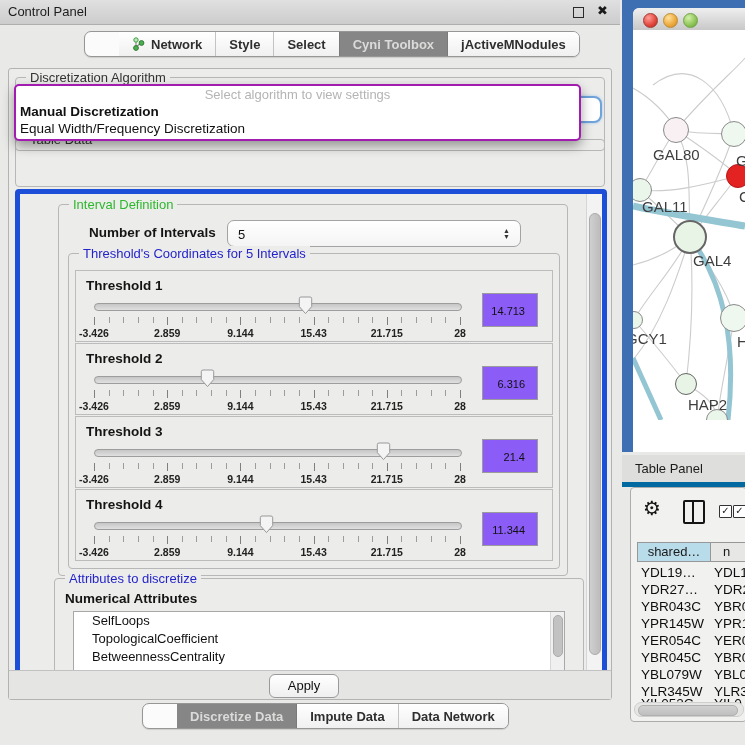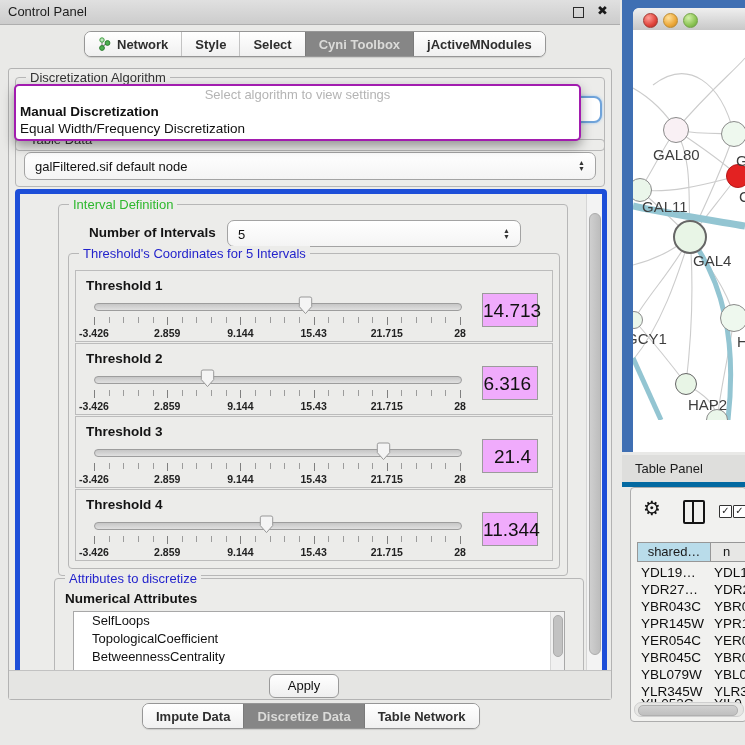--- a/index.html
+++ b/index.html
@@ -14,21 +14,21 @@
   #titlebar{left:0;top:0;width:620px;height:24px;
     background:linear-gradient(#e0e0e0,#cccccc);border-bottom:1px solid #aeaeae;}
   #titlebar .t{position:absolute;left:8px;top:4px;font-size:13px;color:#1c1c1c;}
   .float-ico{position:absolute;right:36px;top:7px;width:9px;height:9px;border:1.5px solid #2a2a2a;background:transparent;}
   .close-ico{position:absolute;right:12px;top:3px;font-size:13px;font-weight:bold;color:#1a1a1a;}
   
   .seg{display:flex;border:1px solid #969696;border-radius:7px;overflow:hidden;background:#fbfbfb;height:24px;
     box-shadow:0 1px 1px rgba(0,0,0,.12);}
   .seg .it{display:flex;align-items:center;padding:0 13px;font-size:13px;font-weight:bold;color:#2e2e2e;
     border-left:1px solid #c3c3c3;background:linear-gradient(#ffffff,#f0f0f0);white-space:nowrap;}
-  .seg .it:first-child{border-left:none;}
+  .seg .it:first-child{border-left:none;margin-left:34px;}
   .seg .it.sel{background:#868686;color:#dbdbd9;border-left-color:#7a7a7a;}
   .seg .it.sel + .it{border-left-color:#7a7a7a;}
   
   #outer{left:8px;top:68px;width:602px;height:630px;background:#ececea;border:1px solid #b3b3b3;border-radius:3px;}
   .group{position:absolute;border:1px solid #b7b7b7;border-radius:4px;}
   .gtitle{position:absolute;top:-8px;left:10px;background:#ececea;padding:0 4px;font-size:13px;color:#333;}
   .gtitle.green{color:#2eb82e;}
   .gtitle.blue{color:#2424cc;}
   .combo{position:absolute;background:linear-gradient(#ffffff,#f4f4f4);border:1px solid #a3a3a3;border-radius:7px;
     font-size:13px;color:#111;}
@@ -53,22 +53,22 @@
   .tbox{position:absolute;left:6px;width:476px;height:70px;border:1px solid #bcbcbc;background:#ececea;}
   .tbox .lbl{position:absolute;left:10px;top:7px;font-size:13.5px;font-weight:bold;color:#141414;}
   .slider{position:absolute;left:18px;top:26px;width:366px;height:42px;}
   .track{position:absolute;left:0;top:6px;width:100%;height:6px;border:1px solid #9d9d9d;border-radius:5px;
     background:linear-gradient(#c6c6c6,#e0e0e0);}
   .thumb-svg{position:absolute;top:-1px;}
   .ticks{position:absolute;left:0;top:20px;width:100%;height:6px;
     background:repeating-linear-gradient(to right,#9c9c9c 0,#9c9c9c 1px,transparent 1px,transparent 4%);}
   .majors i{position:absolute;top:20px;width:1px;height:8px;background:#7f7f7f;}
   .tlabels span{position:absolute;top:30px;transform:translateX(-50%);font-size:10.5px;font-weight:bold;color:#222;white-space:nowrap;}
-  .vbox{position:absolute;right:14px;top:22px;width:56px;height:34px;background:#f0abfc;border:1px solid #9b9b9b;
-    font-size:19px;color:#111;text-align:right;line-height:34px;padding-right:6px;box-sizing:border-box;}
+  .vbox{position:absolute;right:14px;top:22px;width:56px;height:34px;background:#8b5cf6;border:1px solid #9b9b9b;
+    font-size:11px;color:#111;text-align:right;line-height:34px;padding-right:12px;box-sizing:border-box;}
   
   #attr-list{position:absolute;left:18px;top:32px;width:490px;height:66px;background:#fff;border:1px solid #a8a8a8;}
   #attr-list .li{padding:1px 0 1px 18px;font-size:13px;color:#111;line-height:16px;}
   #attr-list .sb{position:absolute;right:0;top:0;width:13px;height:100%;background:#f0f0f0;border-left:1px solid #d8d8d8;}
   #attr-list .sb .thumb{position:absolute;left:2px;top:3px;width:8px;height:40px;border-radius:5px;background:#c2c2c2;border:1px solid #ababab;}
   
   #apply-bar{position:absolute;left:0;top:601px;width:100%;height:28px;border-top:1px solid #c2c2c2;background:#e5e5e3;}
   #apply-btn{position:absolute;left:260px;top:3px;width:68px;height:22px;background:linear-gradient(#ffffff,#efefef);
     border:1px solid #9a9a9a;border-radius:6px;font-size:13px;color:#111;text-align:center;line-height:21px;}
   
@@ -138,27 +138,20 @@
 </div>
 
 <div class="abs" id="outer">
 
   <div class="group" style="left:6px;top:8px;width:588px;height:72px;">
     <span class="gtitle">Discretization Algorithm</span>
   </div>
 
   <div class="group" style="left:6px;top:70px;width:588px;height:46px;">
     <span class="gtitle">Table Data</span>
-    <div class="combo" style="left:8px;top:12px;width:570px;height:26px;">
-      <span class="txt">galFiltered.sif default node</span>
-      <span class="spin">
-          <span>▲</span>
-          <span>▼</span>
-        </span>
-    </div>
   </div>
 
   <div class="group" id="viewport">
 
     <div class="group" style="left:38px;top:10px;width:508px;height:370px;">
       <span class="gtitle green">Interval Definition</span>
       <span class="abs" style="left:30px;top:20px;font-size:13.5px;font-weight:bold;color:#141414;">Number of Intervals</span>
       <div class="combo" style="left:168px;top:15px;width:292px;height:25px;">
         <span class="txt">5</span>
         <span class="spin">
@@ -308,28 +301,28 @@
 </div>
 
 <div class="abs" id="popup">
   <div class="r0">Select algorithm to view settings</div>
   <div class="r1">Manual Discretization</div>
   <div class="r2">Equal Width/Frequency Discretization</div>
 </div>
 <div class="abs" id="focused-combo"></div>
 
 <div class="abs seg" style="left:142px;top:703px;">
-  <div class="it">
-      <span>Impute Data</span>
-    </div>
   <div class="it sel">
       <span>Discretize Data</span>
     </div>
   <div class="it">
-      <span>Table Network</span>
+      <span>Impute Data</span>
+    </div>
+  <div class="it">
+      <span>Data Network</span>
     </div>
 </div>
 
 <div class="abs" id="net-frame">
   <div class="abs" id="mac-win">
     <div id="mac-title">
       <span class="light red"></span>
       <span class="light yel"></span>
       <span class="light grn"></span>
     </div>

